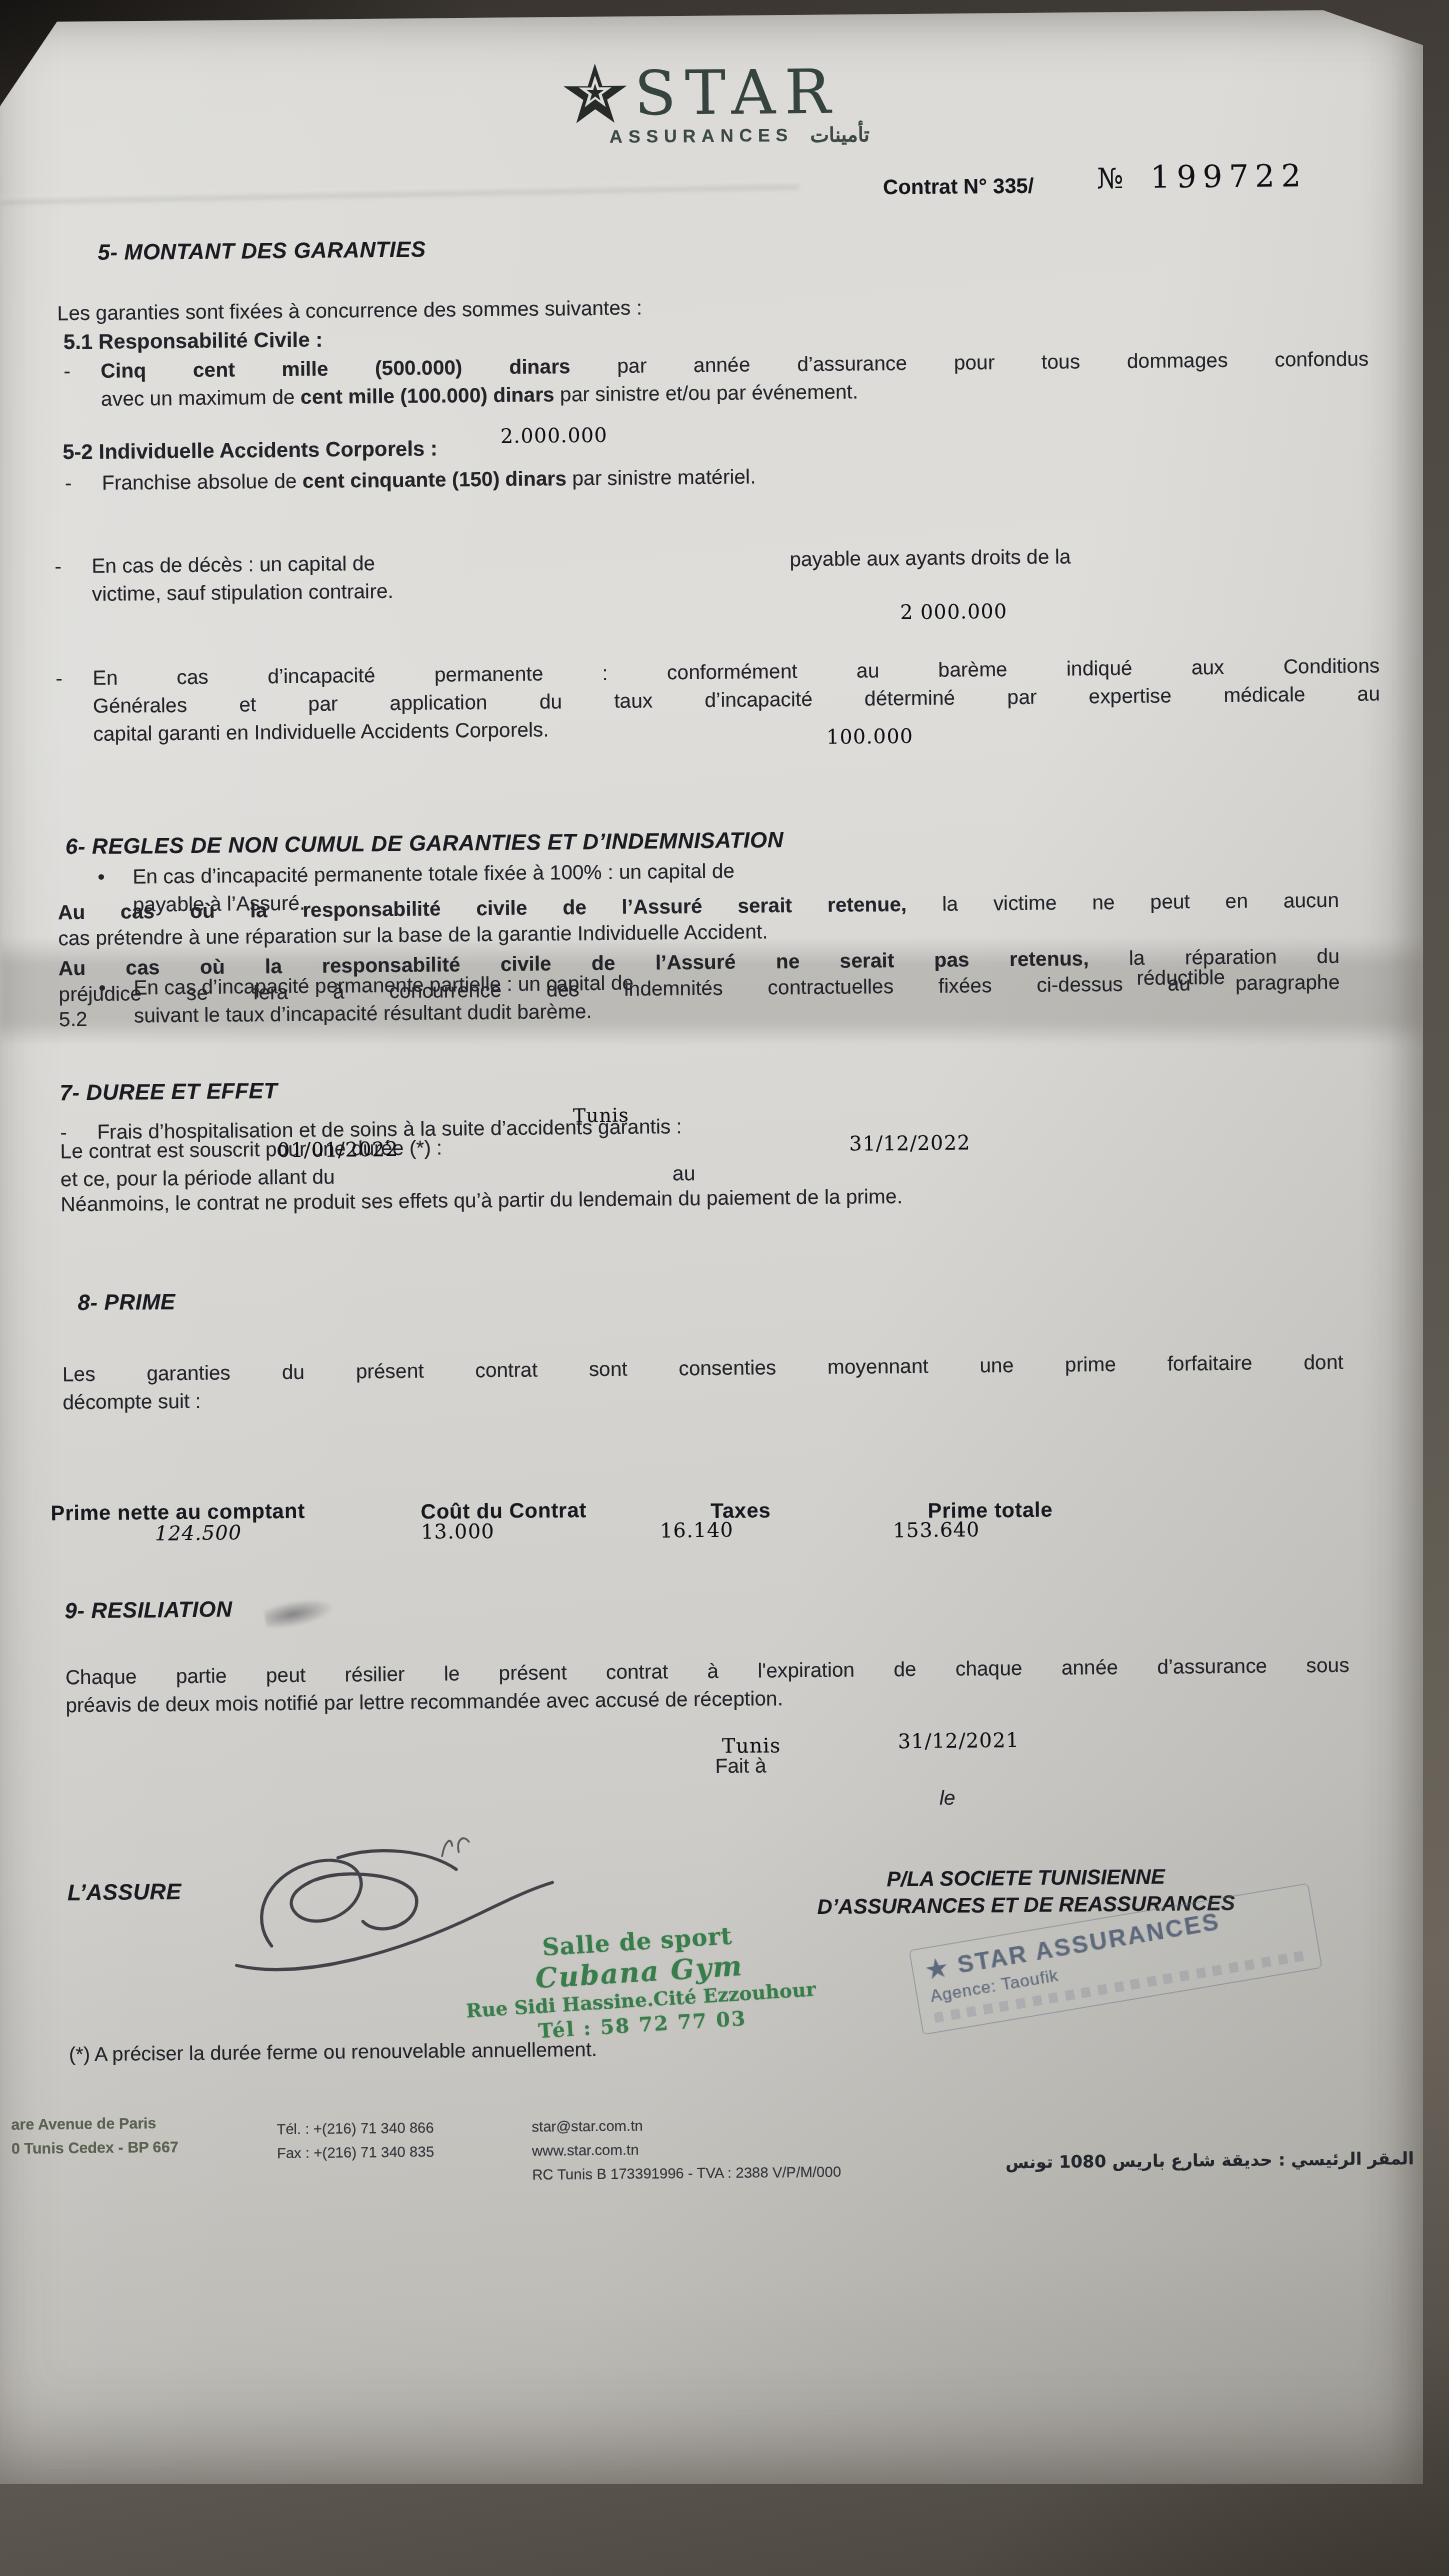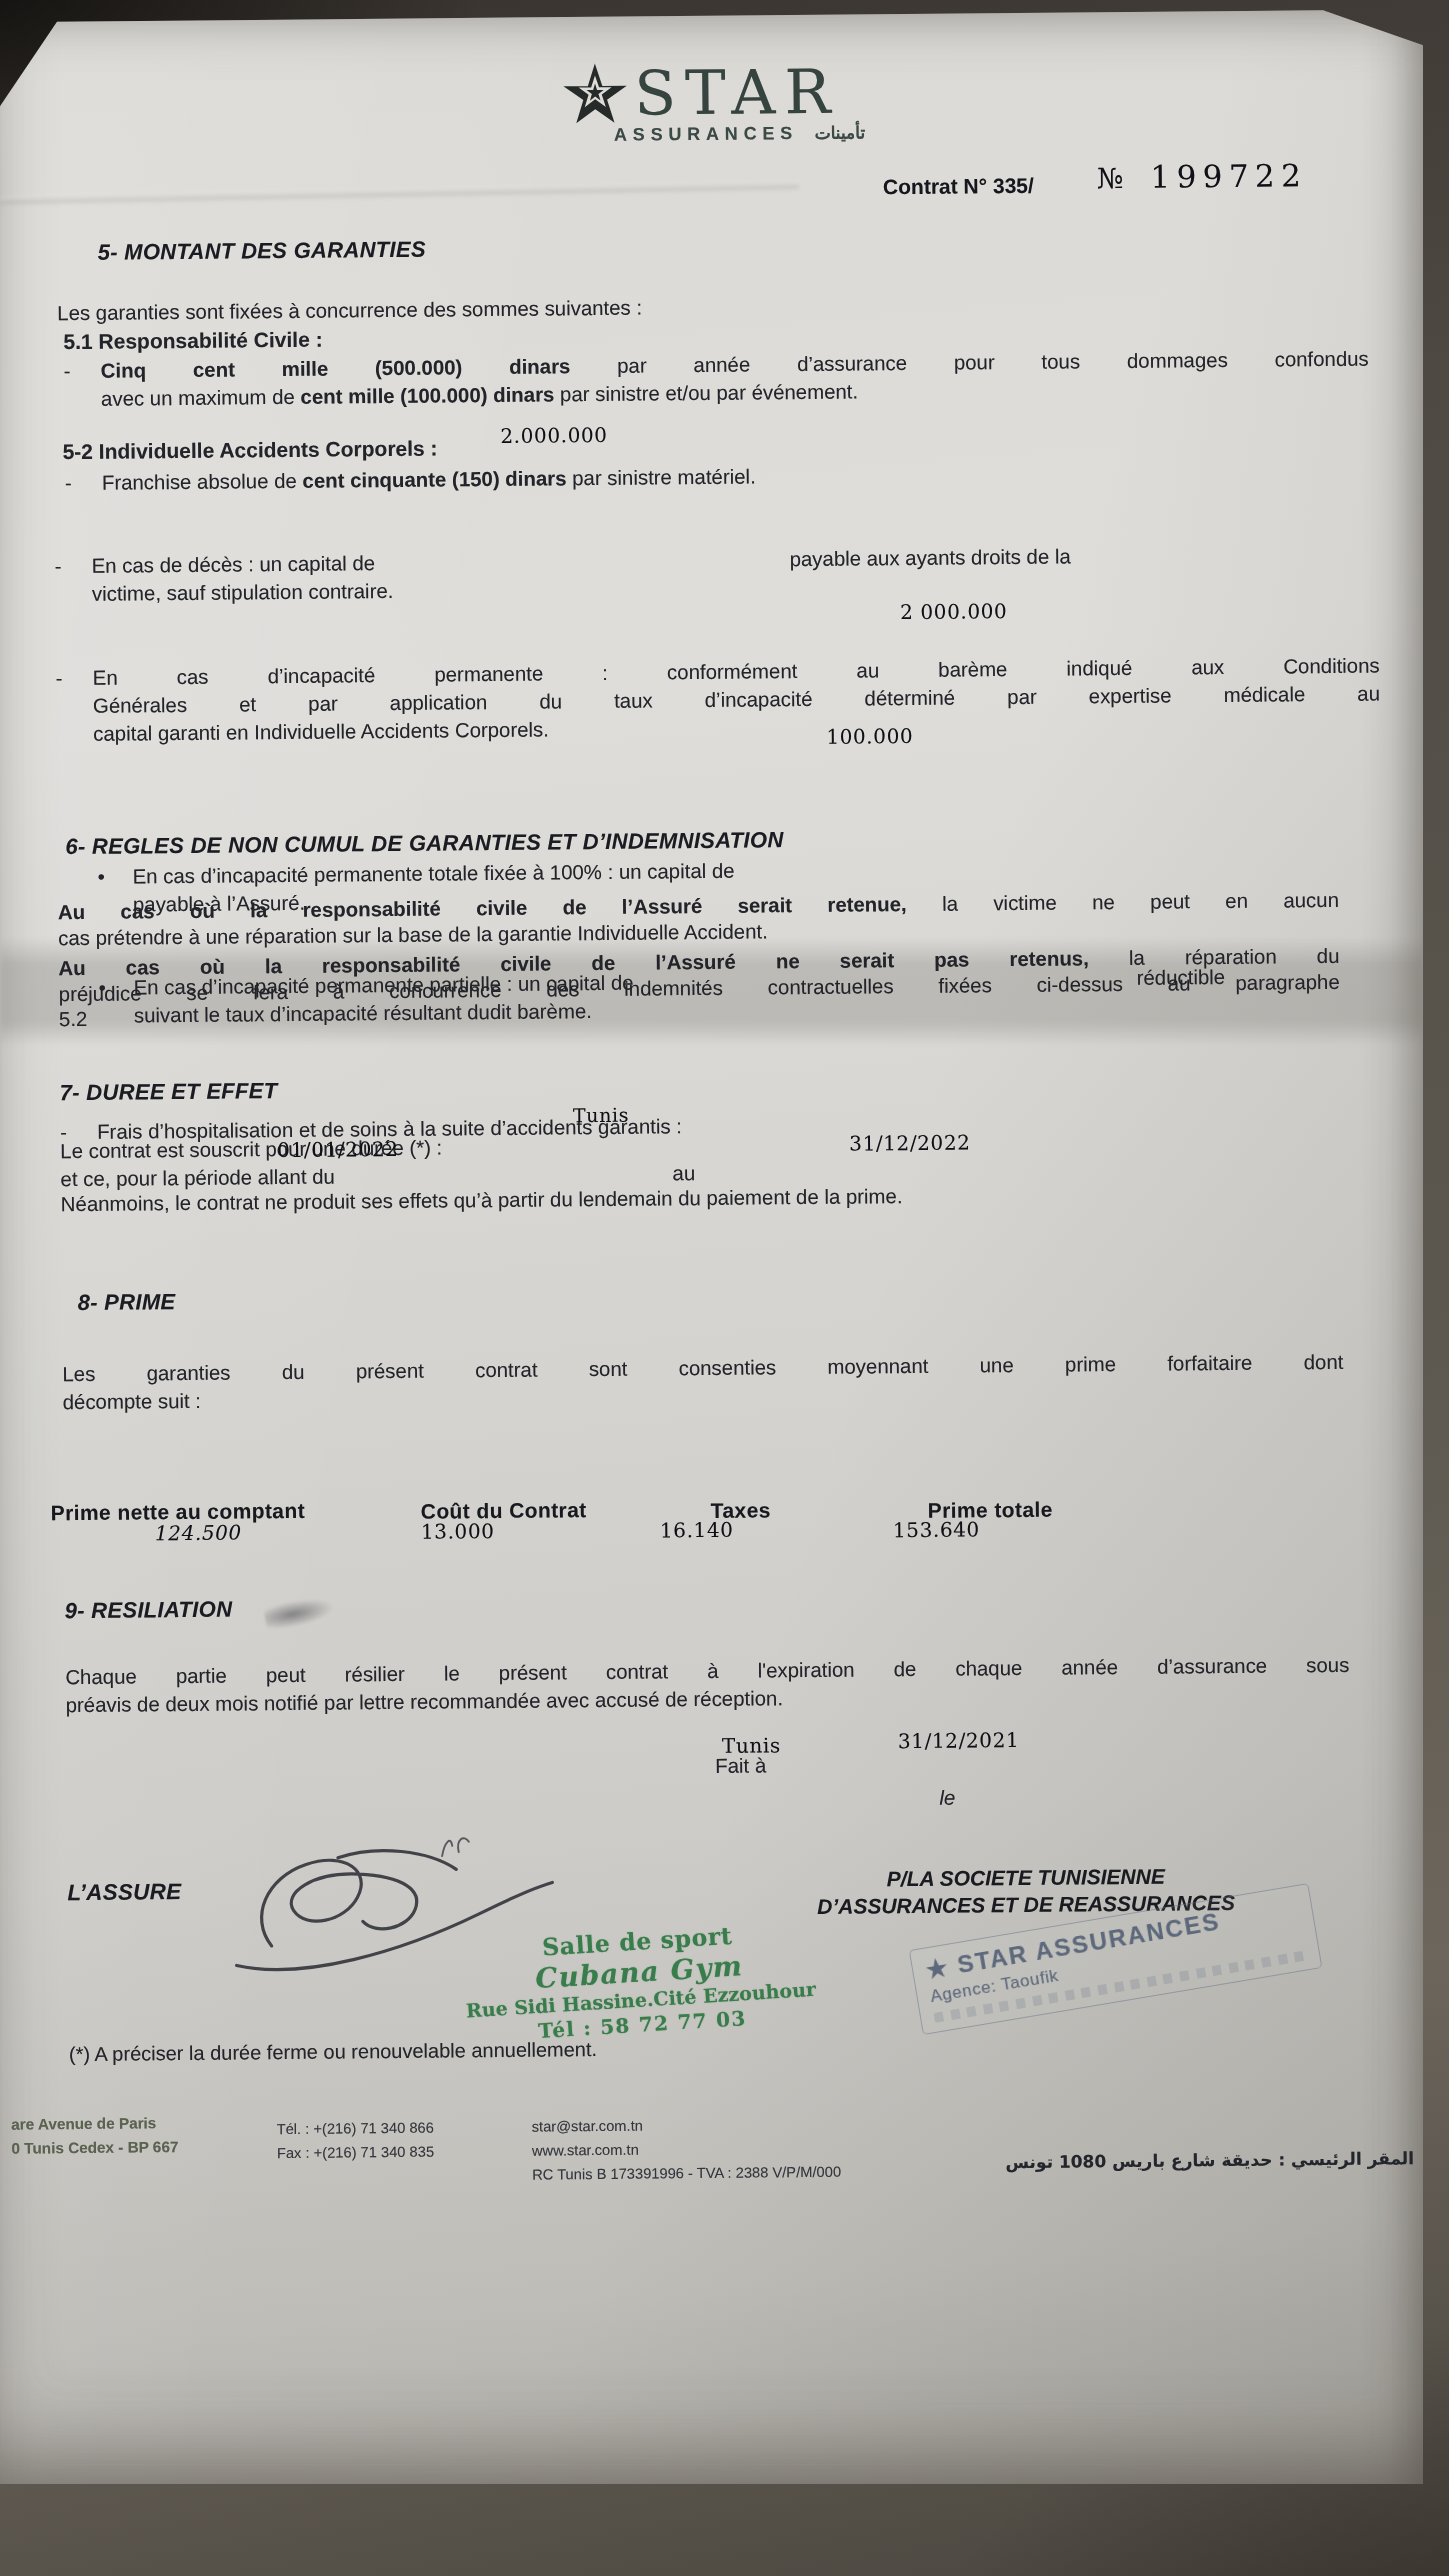--- a/index.html
+++ b/index.html
@@ -33,21 +33,21 @@
   .l{display:block;}
   .serifv{font-family:"DejaVu Serif","Liberation Serif",serif;font-size:20px;color:#0e1016;letter-spacing:0.6px;white-space:nowrap;position:absolute;}
   .crease{position:absolute;left:0;top:180px;width:799px;height:5.8px;background:linear-gradient(180deg,rgba(255,255,255,.30),rgba(95,92,86,.28));filter:blur(1.9px);transform:rotate(-1.1deg);}
   .shade{position:absolute;left:0;top:928px;width:100%;height:107px;background:linear-gradient(180deg,transparent,rgba(104,100,94,.26) 25%,rgba(104,100,94,.26) 78%,transparent);filter:blur(2.6px);}
   .logo-wrap{position:absolute;left:0;top:47px;width:1423px;display:flex;flex-direction:column;align-items:center;}
   .logo-row{display:flex;align-items:center;gap:6.4px;}
   .logo-star{width:66px;height:66px;}
   .logo-text{font-family:"DejaVu Serif","Liberation Serif",serif;font-size:61px;letter-spacing:9px;color:#36443f;font-weight:400;}
   .logo-sub{display:flex;align-items:center;gap:16.6px;margin-top:-3.8px;margin-left:77px;}
   .logo-sub-lat{font-size:18px;letter-spacing:5.8px;color:#3c4a46;font-weight:bold;}
-  .logo-sub-ar{font-family:Liberation Serif, serif;font-size:17px;color:#3c4a46;font-weight:bold;}
+  .logo-sub-ar{font-family:Liberation Serif, serif;font-size:20px;color:#3c4a46;font-weight:bold;}
   .contrat-label{font-weight:bold;font-size:21px;color:#15171d;}
   .numero{font-family:"DejaVu Serif","Liberation Serif",serif;color:#101116;}
   .numero .sym{font-size:28px;margin-right:27px;}
   .numero .num{font-size:31px;letter-spacing:6.4px;}
   .prime-head{font-weight:bold;font-size:21px;color:#17191f;letter-spacing:0.4px;}
   .sig-svg{position:absolute;left:204px;top:1807px;}
   .sig-mark{position:absolute;left:427px;top:1818px;}
   .green-stamp{position:absolute;left:447px;top:1917px;width:371px;transform:rotate(-3deg);color:#2e7742;font-family:"DejaVu Serif","Liberation Serif",serif;font-weight:bold;text-align:center;opacity:.92;text-shadow:0 0 1.3px rgba(46,119,66,.45);}
   .gs1{font-size:23.6px;letter-spacing:0.6px;}
   .gs2{font-size:27.5px;font-style:italic;letter-spacing:1.3px;}

